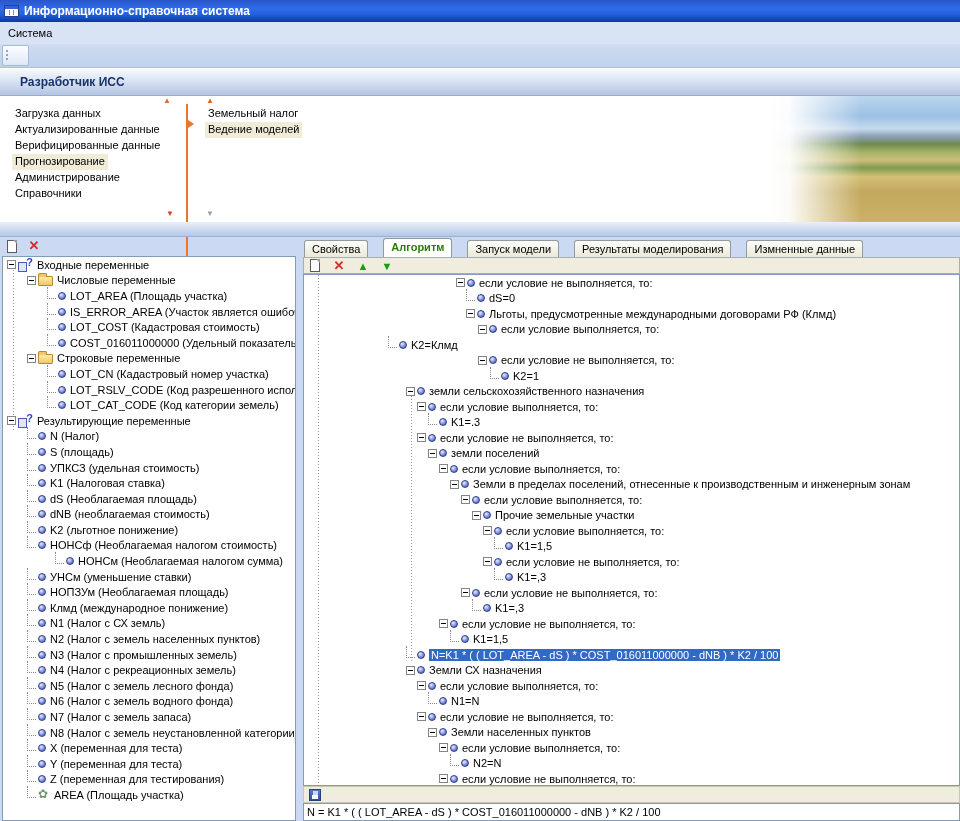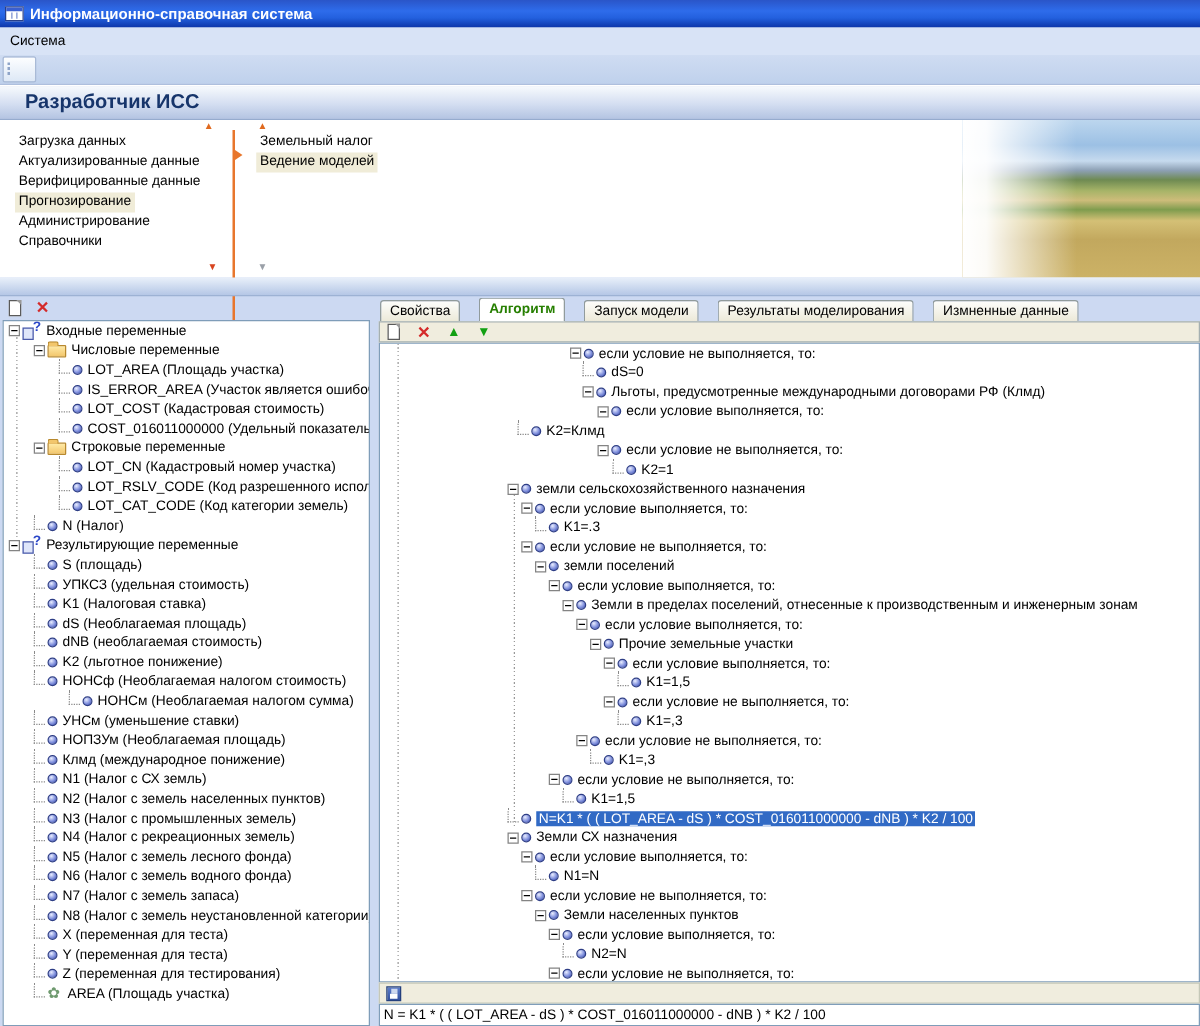--- a/index.html
+++ b/index.html
@@ -24,21 +24,21 @@
   #toolbar{position:absolute;left:0;top:44px;right:0;height:24px;
     background:linear-gradient(180deg,#cfdcf2,#bfd1ec);border-bottom:1px solid #aebfdd;}
   .tb-button{position:absolute;left:2px;top:1px;width:27px;height:21px;border:1px solid #a9bad6;border-radius:2px;
     background:linear-gradient(180deg,#fdfeff,#dde8f6);}
   .tb-button::before{content:"";position:absolute;left:3px;top:4px;bottom:4px;width:2px;
     background-image:repeating-linear-gradient(180deg,#8ea4c8 0 2px,transparent 2px 4px);}
   
   #devheader{position:absolute;left:0;top:68px;right:0;height:28px;
     background:linear-gradient(180deg,#f7fafd 0%,#d4def1 55%,#b4c4e2 100%);
     border-top:1px solid #fff;border-bottom:1px solid #96abce;
-    display:flex;align-items:center;padding-left:20px;font-size:16px;font-weight:bold;color:#17356b;}
+    display:flex;align-items:center;padding-left:20px;font-size:12px;font-weight:bold;color:#17356b;}
   
   #navsection{position:absolute;left:0;top:96px;right:0;height:126px;background:#fff;}
   #navbottom{position:absolute;left:0;top:222px;right:0;height:15px;
     background:linear-gradient(180deg,#e9f0fa,#b5c7e6);border-bottom:1px solid #9db2d4;}
   #photo{position:absolute;right:0;top:0;width:190px;height:126px;
     background:
      linear-gradient(90deg,#ffffff 0%,rgba(255,255,255,.95) 10%,rgba(255,255,255,0) 48%),
      linear-gradient(180deg,#bcd6ee 0%,#9cc0e4 16%,#c6daee 26%,#8da0b4 32%,#6e8a52 38%,#a7b468 45%,#cdbc7a 51%,#7f9c4e 57%,#d4c076 64%,#c2a85e 76%,#ccb266 100%);}
   .nav-col{position:absolute;top:10px;}
   #nav-primary{left:12px;}
@@ -192,29 +192,29 @@
       <div class="trow" style="padding-left: 44px;">
         <span class="conn"></span>
         <span class="i-node"></span>
         <span>LOT_RSLV_CODE (Код разрешенного использован</span>
       </div>
       <div class="trow" style="padding-left: 44px;">
         <span class="conn"></span>
         <span class="i-node"></span>
         <span>LOT_CAT_CODE (Код категории земель)</span>
       </div>
-      <div class="trow" style="padding-left: 24px;">
-        <span class="conn"></span>
-        <span class="i-node"></span>
-        <span>N (Налог)</span>
-      </div>
       <div class="trow" style="padding-left: 4px;">
         <span class="tbox"></span>
         <span class="i-vars"></span>
         <span>Результирующие переменные</span>
+      </div>
+      <div class="trow" style="padding-left: 24px;">
+        <span class="conn"></span>
+        <span class="i-node"></span>
+        <span>N (Налог)</span>
       </div>
       <div class="trow" style="padding-left: 24px;">
         <span class="conn"></span>
         <span class="i-node"></span>
         <span>S (площадь)</span>
       </div>
       <div class="trow" style="padding-left: 24px;">
         <span class="conn"></span>
         <span class="i-node"></span>
         <span>УПКСЗ (удельная стоимость)</span>
@@ -365,21 +365,21 @@
       <div class="arow" style="padding-left: 162px;">
         <span class="tbox"></span>
         <span class="i-node"></span>
         <span>Льготы, предусмотренные международными договорами РФ (Клмд)</span>
       </div>
       <div class="arow" style="padding-left: 174px;">
         <span class="tbox"></span>
         <span class="i-node"></span>
         <span>если условие выполняется, то:</span>
       </div>
-      <div class="arow" style="padding-left: 110px;">
+      <div class="arow" style="padding-left: 84px;">
         <span class="conn"></span>
         <span class="i-node"></span>
         <span>K2=Клмд</span>
       </div>
       <div class="arow" style="padding-left: 174px;">
         <span class="tbox"></span>
         <span class="i-node"></span>
         <span>если условие не выполняется, то:</span>
       </div>
       <div class="arow" style="padding-left: 186px;">

